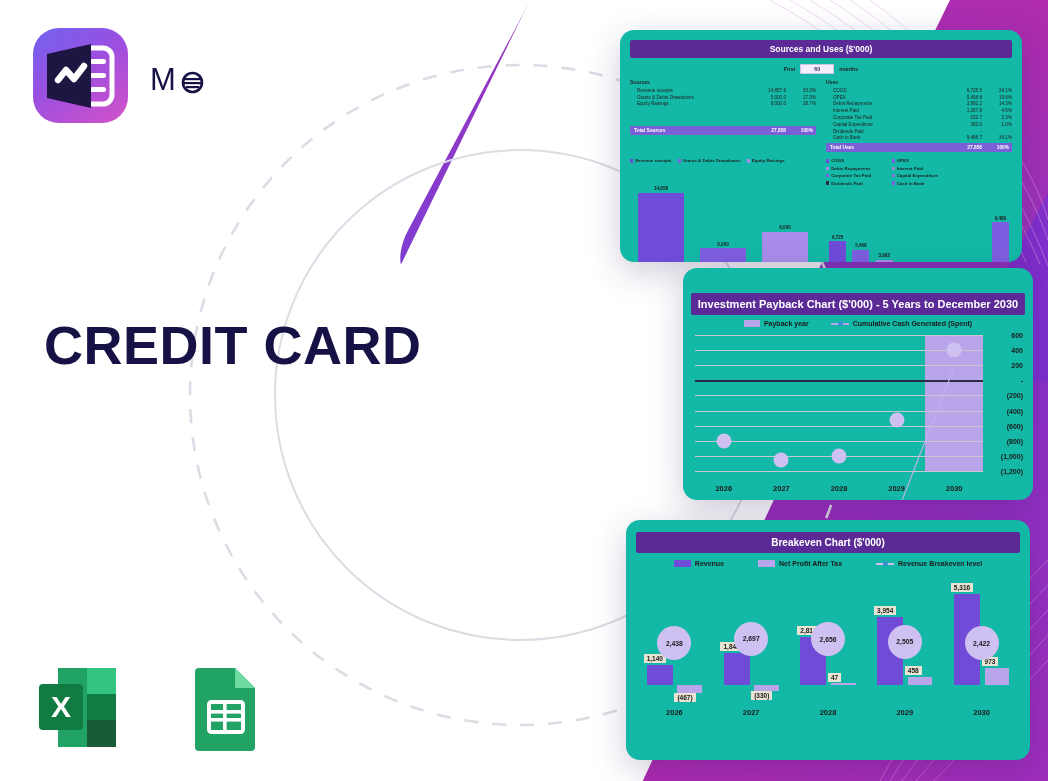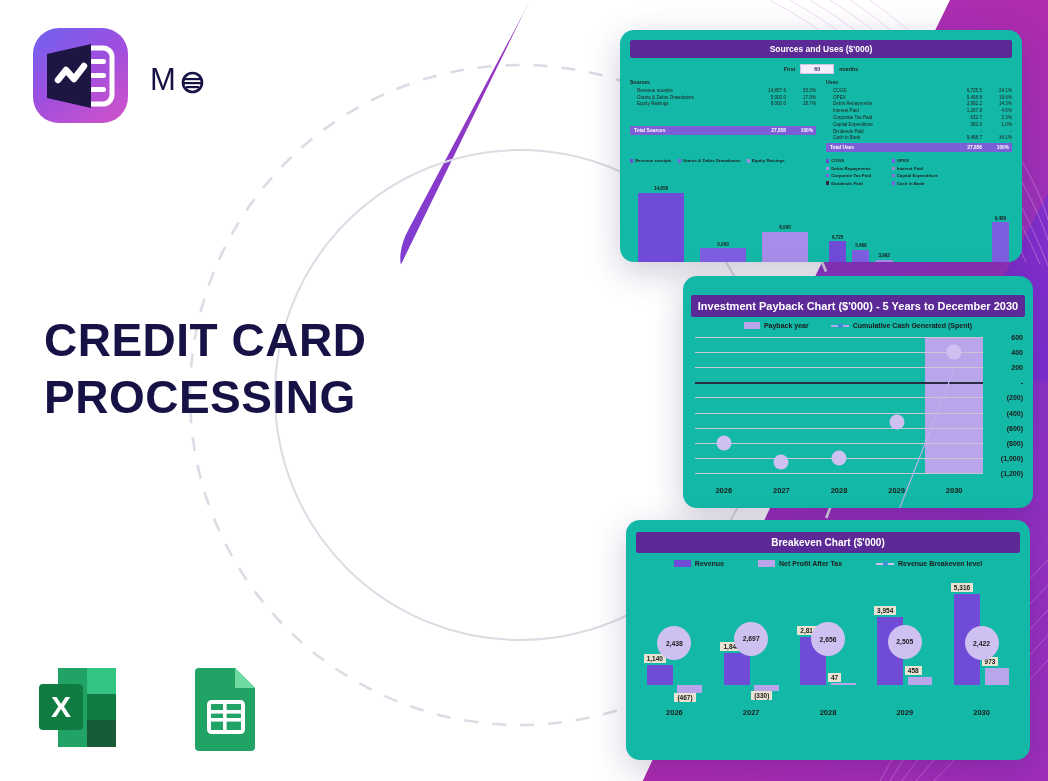--- a/index.html
+++ b/index.html
@@ -54,34 +54,34 @@
   }
   .logo-sub {
     font-size:31px; color:#171245; letter-spacing:3px; margin-top:7px;
     display:flex; align-items:center;
   }
   .logo-sub .oglyph {
     display:inline-block; width:23px; height:23px; position:relative; margin:0 2px;
   }
   .headline {
     position:absolute; left:44px; top:312px;
-    font-size:46px; font-weight:bold; color:#171245;
+    font-size:54px; font-weight:bold; color:#171245;
     line-height:1.24; letter-spacing:.5px;
   }
   .app-icons { position:absolute; left:30px; top:660px; display:flex; gap:52px; align-items:center; }
   .app-icon { width:95px; height:95px; }
 
   
   .panel {
     position:absolute; background:#14b8a6; border-radius:14px;
     box-shadow: 0 10px 34px rgba(40,20,80,.22);
     overflow:hidden;
   }
   #panel-sources { left:620px; top:30px; width:402px; height:232px; padding:10px 10px 6px; }
-  #panel-payback { left:683px; top:276px; width:350px; height:232px; padding:19px 8px 4px; }
+  #panel-payback { left:683px; top:268px; width:350px; height:232px; padding:25px 8px 4px; }
   #panel-breakeven { left:626px; top:520px; width:404px; height:240px; padding:12px 10px 6px; }
 
   .panel-title {
     background:#5b2a96; color:#fff; text-align:center;
     font-weight:bold; border-radius:2px;
   }
   #panel-sources .panel-title { font-size:8.5px; padding:4px 0; }
   #panel-payback .panel-title { font-size:11px; padding:5px 0; }
   #panel-breakeven .panel-title { font-size:10px; padding:5px 0; }
 
@@ -231,21 +231,20 @@
             <rect x="3" y="11" width="17" height="2.2" fill="#171245"></rect>
             <rect x="5" y="15" width="13" height="2.2" fill="#171245"></rect>
           </svg>
         </span>
       </div>
     </div>
   </div>
 
   <div class="headline">
     <div>CREDIT CARD</div>
-    <div>PROCESSING</div>
   </div>
 
   <div class="app-icons">
     <span class="app-icon">
       <svg viewBox="0 0 95 95">
         <rect x="28" y="8" width="58" height="79" rx="4" fill="#21a366"></rect>
         <rect x="28" y="8" width="58" height="26" fill="#33c481"></rect>
         <rect x="28" y="34" width="58" height="26" fill="#107c41"></rect>
         <rect x="28" y="60" width="58" height="27" fill="#185c37"></rect>
         <rect x="28" y="8" width="29" height="79" fill="#21a366"></rect>

